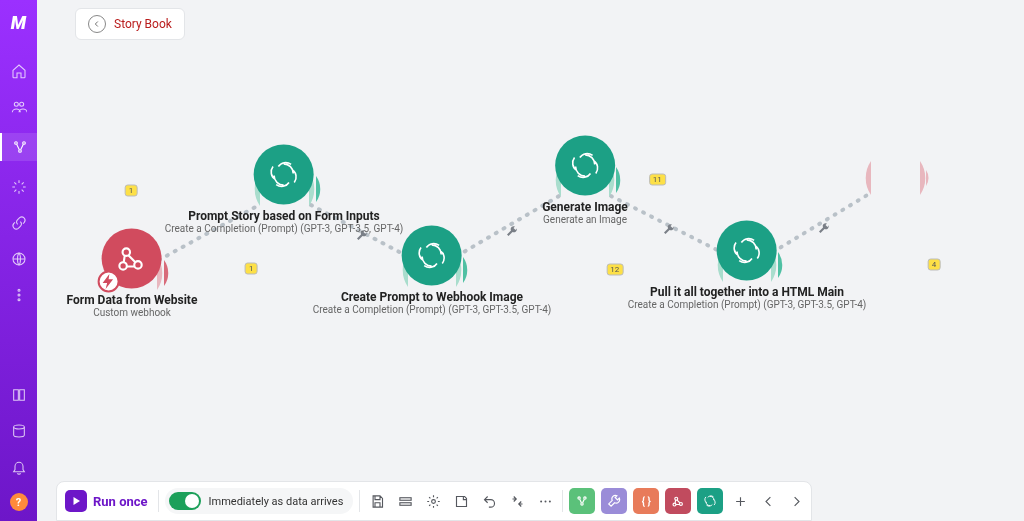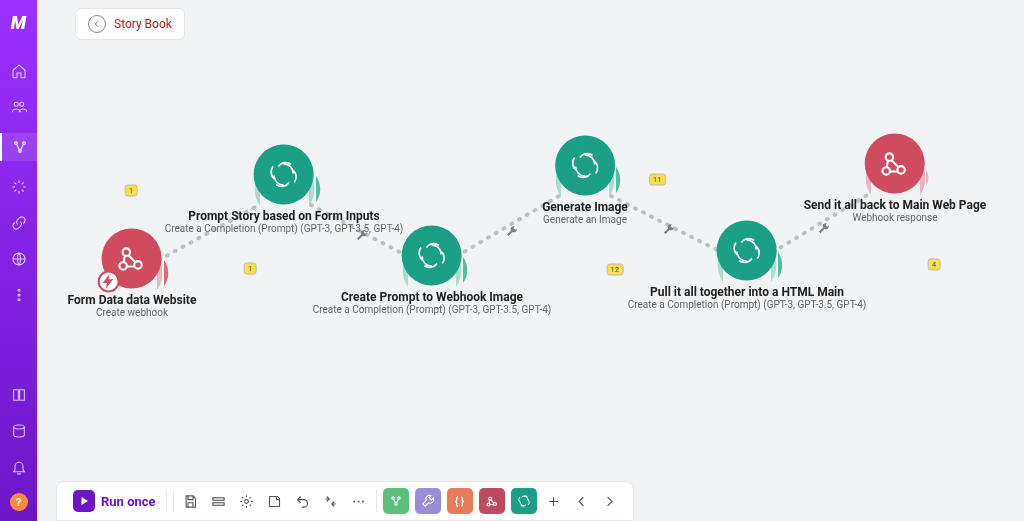--- a/index.html
+++ b/index.html
@@ -36,21 +36,21 @@
   .node .circle svg{width:34px;height:34px;}
   .node .title{font-size:12px;font-weight:700;color:#222;margin-top:4px;white-space:nowrap;}
   .node .sub{font-size:10px;color:#666;white-space:nowrap;}
   .badge{position:absolute;font-size:8px;background:#fde047;border:1px solid #bbb;border-radius:3px;padding:0 3px;color:#555;line-height:10px;}
   .flash{position:absolute;left:-4px;bottom:-4px;width:22px;height:22px;border-radius:50%;background:#fff;border:2px solid var(--red);display:flex;align-items:center;justify-content:center;}
   .flash svg{width:12px;height:12px;fill:var(--red);}
   
   .wrench{position:absolute;width:12px;height:12px;transform:translate(-50%,-50%);}
   .wrench svg{width:12px;height:12px;fill:#7a7f87;}
   
-  .bottombar{position:absolute;left:56px;bottom:0;height:40px;background:#fff;border:1px solid #e3e5e8;border-radius:8px 8px 0 0;display:flex;align-items:center;padding:0 12px;gap:6px;z-index:10;}
+  .bottombar{position:absolute;left:56px;bottom:0;height:40px;background:#fff;border:1px solid #e3e5e8;border-radius:8px 8px 0 0;display:flex;align-items:center;padding:0 4px;gap:6px;z-index:10;}
   .runbtn{display:flex;align-items:center;gap:6px;cursor:pointer;padding:3px 4px;}
   .runbtn .play{width:22px;height:22px;border-radius:5px;background:var(--purple-dark);display:flex;align-items:center;justify-content:center;}
   .runbtn .play svg{width:12px;height:12px;fill:#fff;}
   .runbtn span{color:var(--purple-dark);font-weight:700;font-size:13px;}
   .toggle-wrap{display:flex;align-items:center;gap:8px;background:#f5f6f7;border-radius:14px;padding:4px 10px 4px 4px;cursor:pointer;}
   .toggle{width:32px;height:18px;border-radius:10px;background:#1CA05A;position:relative;}
   .toggle::after{content:"";position:absolute;width:14px;height:14px;border-radius:50%;background:#fff;top:2px;right:2px;}
   .toggle-wrap span{font-size:11px;color:#333;}
   .divider{width:1px;height:22px;background:#e3e5e8;}
   .tool{width:22px;height:22px;display:flex;align-items:center;justify-content:center;cursor:pointer;color:#55585e;border-radius:4px;}
@@ -207,22 +207,22 @@
             <circle cx="16" cy="46" r="7"></circle>
             <path d="M26 26l14 14M19 27l-2 13M22 47h16"></path>
           </g>
         </svg>
       <div class="flash">
           <svg viewBox="0 0 24 24">
             <path d="M13 2L4 14h6l-2 8 10-13h-6z"></path>
           </svg>
         </div>
     </div>
-    <div class="title">Form Data data Website</div>
-    <div class="sub">Create webhook</div>
+    <div class="title">Form Data from Website</div>
+    <div class="sub">Custom webhook</div>
     <div class="badge" style="right:-60px;top:34px;">1</div>
   </div>
 
   <div class="node" style="left:247px;top:189px;">
     <div class="circle teal">
       <svg viewBox="0 0 64 64">
           <g fill="none" stroke="#fff" stroke-width="3">
             <path d="M32 12c10 0 18 8 18 18M32 52c-10 0-18-8-18-18M22 17c5-8 16-10 24-4M42 47c-5 8-16 10-24 4M48 23c8 5 10 16 4 24M16 41c-8-5-10-16-4-24"></path>
           </g>
         </svg>
@@ -264,47 +264,36 @@
           <g fill="none" stroke="#fff" stroke-width="3">
             <path d="M32 12c10 0 18 8 18 18M32 52c-10 0-18-8-18-18M22 17c5-8 16-10 24-4M42 47c-5 8-16 10-24 4M48 23c8 5 10 16 4 24M16 41c-8-5-10-16-4-24"></path>
           </g>
         </svg>
     </div>
     <div class="title">Pull it all together into a HTML Main</div>
     <div class="sub">Create a Completion (Prompt) (GPT-3, GPT-3.5, GPT-4)</div>
     <div class="badge" style="right:-74px;top:38px;">4</div>
   </div>
 
-  <div class="node" style="left:858px;top:178px;">
-    <div class="circle red">
-      <svg viewBox="0 0 64 64">
-          <g fill="none" stroke="#fff" stroke-width="4">
-            <circle cx="22" cy="20" r="7"></circle>
-            <circle cx="44" cy="44" r="7"></circle>
-            <circle cx="16" cy="46" r="7"></circle>
-            <path d="M26 26l14 14M19 27l-2 13M22 47h16"></path>
-          </g>
-        </svg>
-    </div>
-    <div class="title">Send it all back to Main Web Page</div>
-    <div class="sub">Webhook response</div>
-
-  </div>
 </div>
 
 <div class="bottombar">
   <div class="runbtn">
     <div class="play">
         <svg viewBox="0 0 24 24">
           <path d="M7 4l13 8-13 8z"></path>
         </svg>
       </div>
     <span>Run once</span>
   </div>
   <div class="divider"></div>
+  <div class="toggle-wrap">
+    <div class="toggle"></div>
+    <span>Immediately as data arrives</span>
+  </div>
   <div class="divider"></div>
   <div class="tool">
       <svg viewBox="0 0 24 24">
         <path d="M5 3h11l4 4v14H5z M8 3v6h8V3 M8 21v-7h8v7"></path>
       </svg>
     </div>
   <div class="tool">
       <svg viewBox="0 0 24 24">
         <rect x="3" y="6" width="18" height="4"></rect>
         <rect x="3" y="14" width="18" height="4"></rect>

